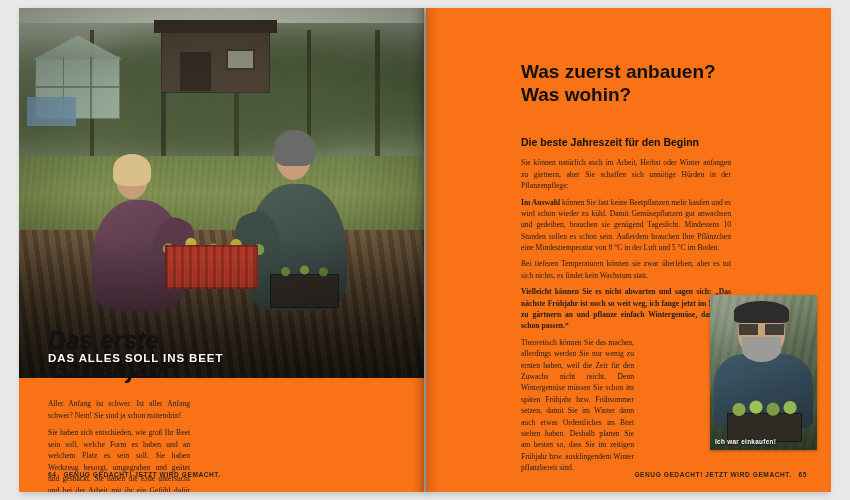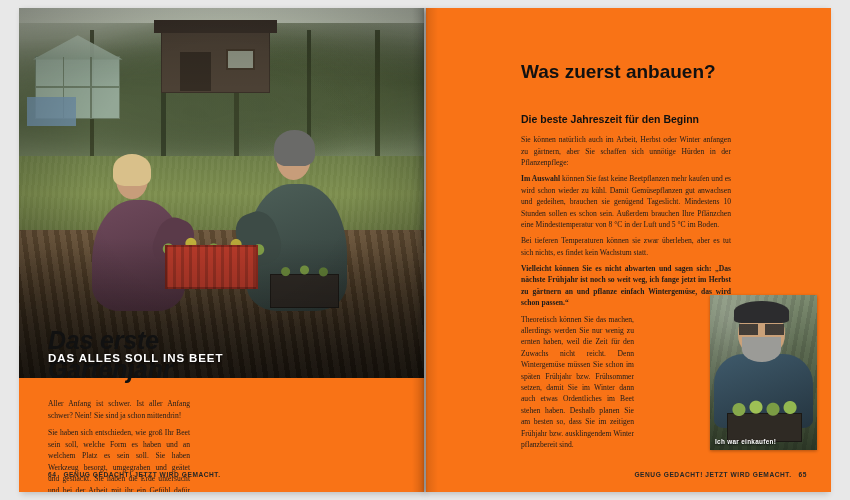--- a/index.html
+++ b/index.html
@@ -414,20 +414,21 @@
       <span class="folio">64</span>
       <span class="runhead">GENUG GEDACHT! JETZT WIRD GEMACHT.</span>
     </div>
   </div>
 
   <div class="page" id="page-right">
 
     <div id="right-inner">
       <h2 class="section-title">
         <span>Was zuerst anbauen?</span><br>
+        <span>Was wohin?</span>
       </h2>
       <h3 class="sub-title">Die beste Jahreszeit für den Beginn</h3>
 
       <div id="right-body">
         <p>Sie können natürlich auch im Arbeit, Herbst oder Winter anfangen zu gärtnern, aber Sie schaffen sich unnötige Hürden in der Pflanzenpflege:</p>
         <p><span class="lead-in">Im Auswahl</span><span> können Sie fast keine Beetpflanzen mehr kaufen und es wird schon wieder zu kühl. Damit Gemüsepflanzen gut anwachsen und gedeihen, brauchen sie genügend Tageslicht. Mindestens 10 Stunden sollen es schon sein. Außerdem brauchen Ihre Pflänzchen eine Mindesttemperatur von 8 °C in der Luft und 5 °C im Boden.</span></p>
         <p>Bei tieferen Temperaturen können sie zwar überleben, aber es tut sich nichts, es findet kein Wachstum statt.</p>
         <p class="lead-in">Vielleicht können Sie es nicht abwarten und sagen sich: „Das nächste Frühjahr ist noch so weit weg, ich fange jetzt im Herbst zu gärtnern an und pflanze einfach Wintergemüse, das wird schon passen.“</p>
         <p class="wrap-around">Theoretisch können Sie das machen, allerdings werden Sie nur wenig zu ernten haben, weil die Zeit für den Zuwachs nicht reicht. Denn Wintergemüse müssen Sie schon im späten Frühjahr bzw. Frühsommer setzen, damit Sie im Winter dann auch etwas Ordentliches im Beet stehen haben. Deshalb planen Sie am besten so, dass Sie im zeitigen Frühjahr bzw. ausklingendem Winter pflanzbereit sind.</p>
       </div>

